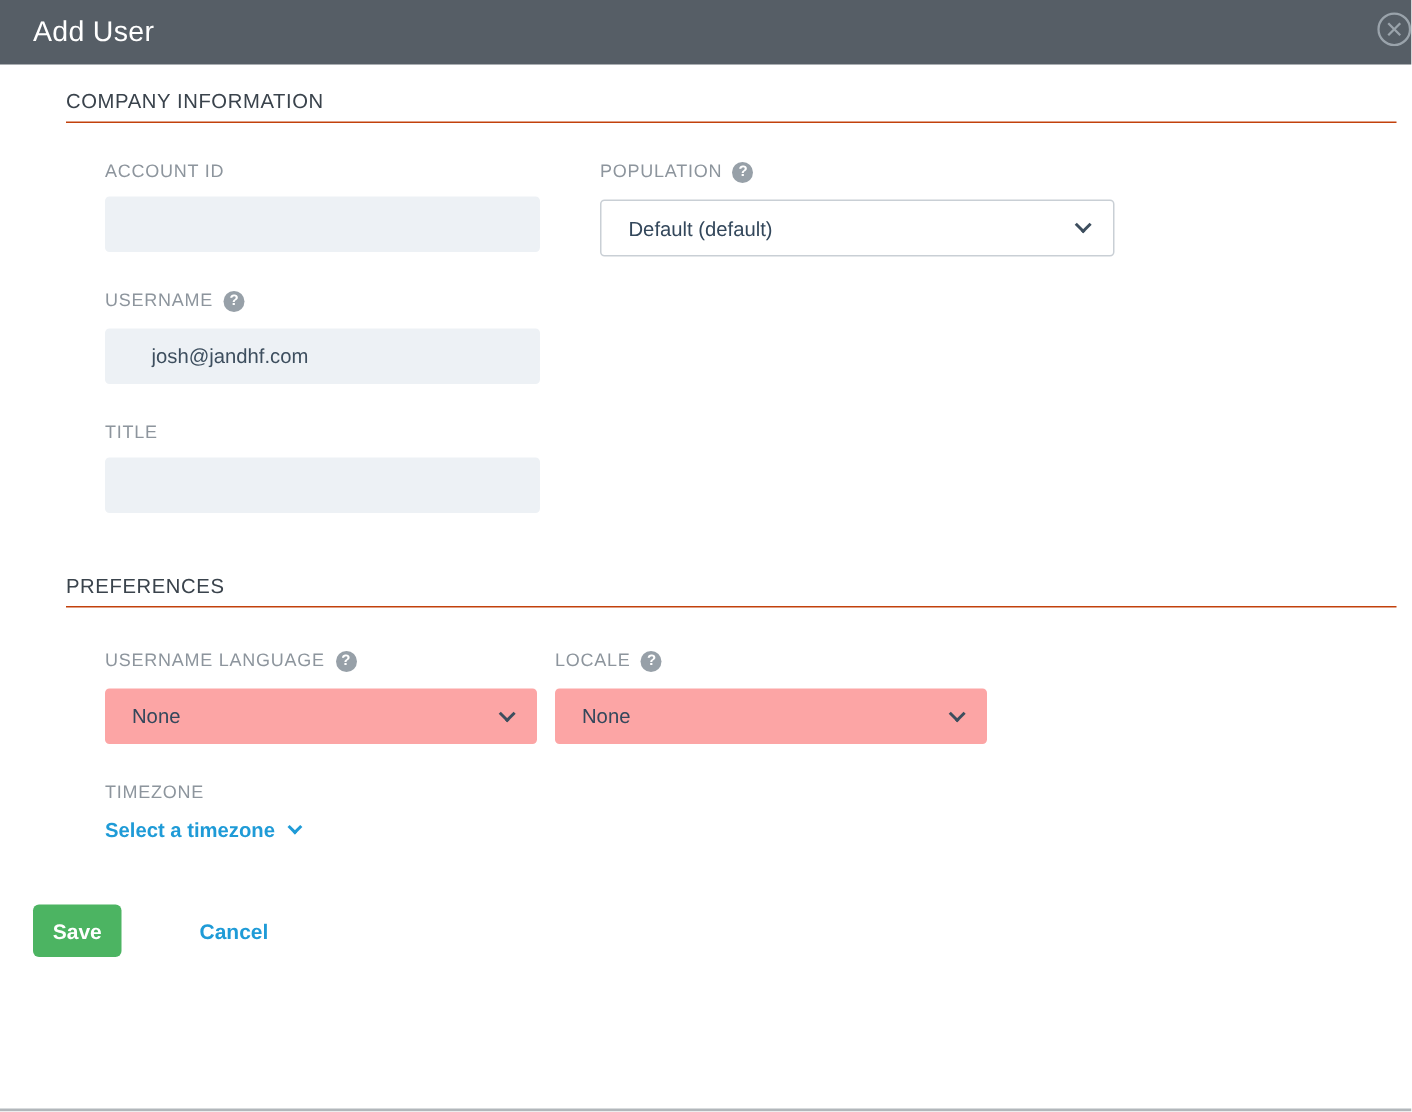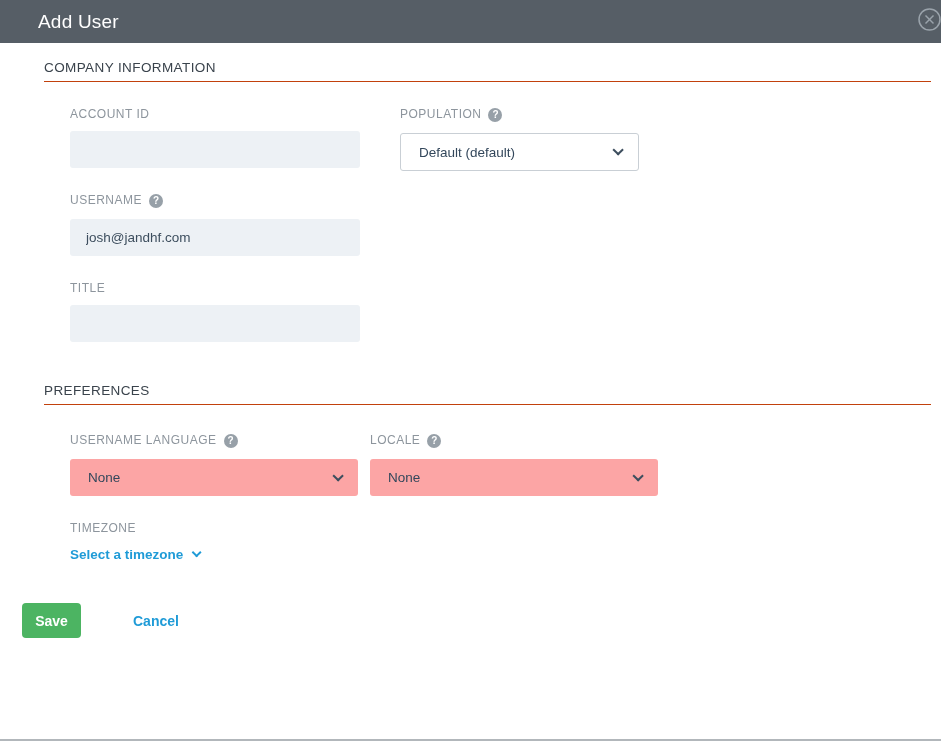--- a/index.html
+++ b/index.html
@@ -10,21 +10,21 @@
     position: relative;
     color: #3d4e5e;
   }
 
   
   .modal-header {
     height: 43px;
     background: #565e66;
     display: flex;
     align-items: center;
-    padding-left: 38px;
+    padding-left: 22px;
     position: relative;
   }
   .modal-title {
     color: #ffffff;
     font-size: 19px;
     font-weight: 400;
     letter-spacing: 0.2px;
   }
   .close-btn {
     position: absolute;
@@ -77,40 +77,40 @@
     display: inline-block;
     flex: 0 0 auto;
   }
 
   .text-input {
     width: 290px;
     height: 37px;
     background: #edf1f5;
     border: none;
     border-radius: 3px;
-    padding: 0 16px;
+    padding: 0 31px;
     font-family: "Liberation Sans", "DejaVu Sans", sans-serif;
     font-size: 13.5px;
     color: #3d4e5e;
     outline: none;
   }
 
   .select-box {
     height: 38px;
     border-radius: 3px;
     display: flex;
     align-items: center;
     justify-content: space-between;
     padding: 0 18px;
     font-size: 13.5px;
     color: #33475b;
     cursor: pointer;
   }
   .select-box.bordered {
-    width: 239px;
+    width: 343px;
     background: #ffffff;
     border: 1px solid #c9cfd5;
   }
   .select-box.filled {
     width: 288px;
     height: 37px;
     background: #fca5a5;
     border: none;
   }
   .chevron {

